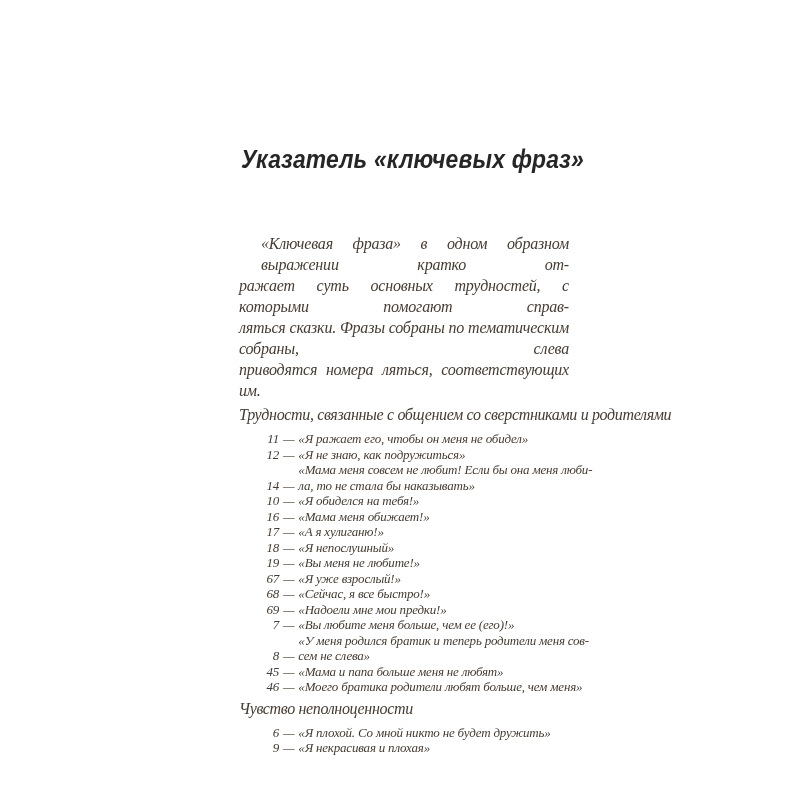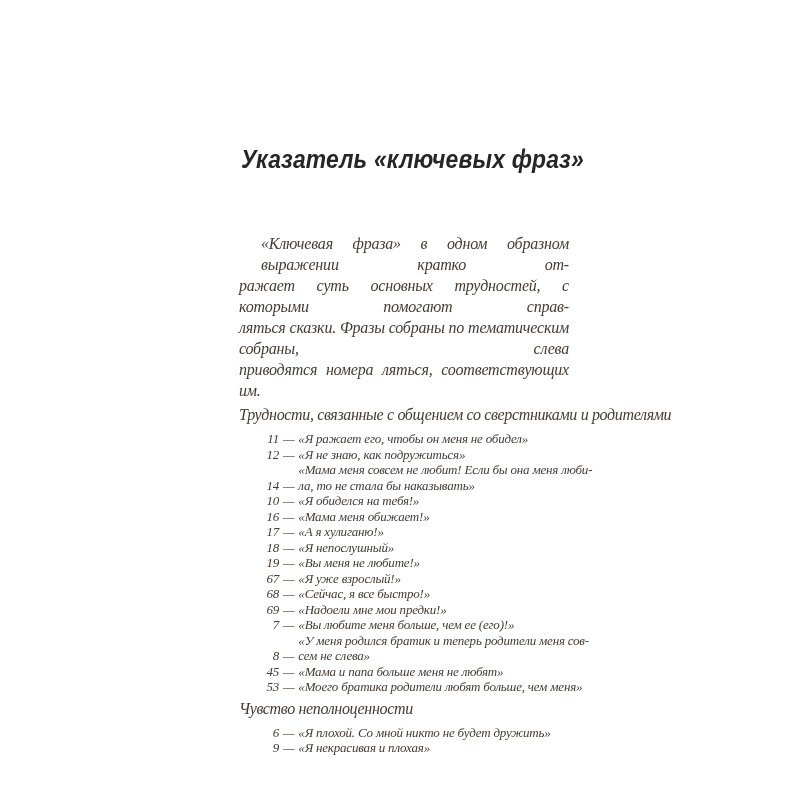--- a/index.html
+++ b/index.html
@@ -200,21 +200,21 @@
               </div>
             </div>
             <div class="item-row">
               <span class="item-num">45</span>
               <span class="item-dash">—</span>
               <div class="item-text">
                 <div class="phrase-line">«Мама и папа больше меня не любят»</div>
               </div>
             </div>
             <div class="item-row">
-              <span class="item-num">53</span>
+              <span class="item-num">46</span>
               <span class="item-dash">—</span>
               <div class="item-text">
                 <div class="phrase-line">«Моего братика родители любят больше, чем меня»</div>
               </div>
             </div>
           </div>
         </div>
         <div class="section">
           <div class="section-heading">Чувство неполноценности</div>
           <div class="item-list">

